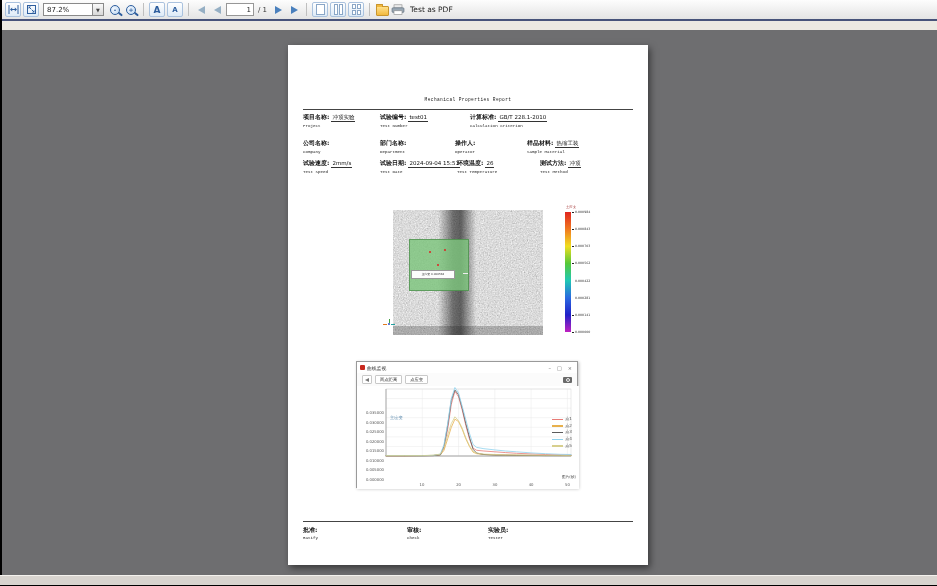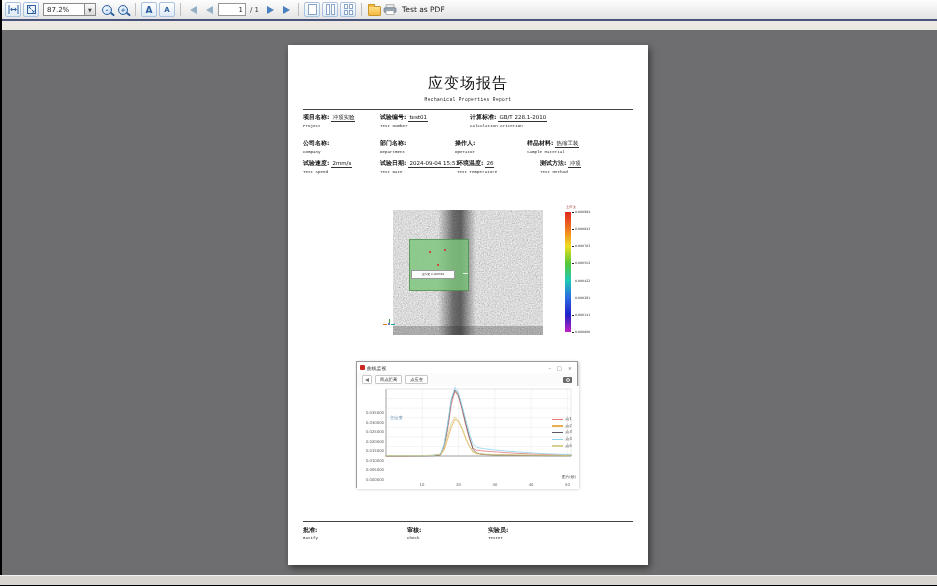--- a/index.html
+++ b/index.html
@@ -16,21 +16,21 @@
   .win-ctrls span{cursor:default;}
 
   
   .toolbar{height:19px;background:linear-gradient(#fdfdfd,#e4e4e4);border-bottom:2px solid #47537a;
            display:flex;align-items:center;padding:0 3px;gap:2px;}
   .tb-btn{height:15px;min-width:16px;border:1px solid #aac2de;border-radius:2px;
           background:linear-gradient(#ffffff,#ddeaf7);display:flex;align-items:center;justify-content:center;box-sizing:border-box;}
   .tb-icon{height:15px;min-width:14px;display:flex;align-items:center;justify-content:center;}
   .sep{width:1px;height:13px;background:#bfbfbf;margin:0 3px;flex:none;}
   .combo-wrap{display:flex;margin:0 2px;}
-  .combo{width:42px;height:13px;background:#fff;border:1px solid #8a8a8a;font-size:7px;color:#222;
+  .combo{width:50px;height:13px;background:#fff;border:1px solid #8a8a8a;font-size:7px;color:#222;
          display:flex;align-items:center;padding:0 3px;box-sizing:border-box;}
   .combo-arrow{width:11px;height:13px;border:1px solid #8a8a8a;border-left:none;box-sizing:border-box;
          background:linear-gradient(#fafafa,#d8d8d8);font-size:5px;color:#444;display:flex;align-items:center;justify-content:center;}
   .mag{width:8px;height:8px;border:1.3px solid #2e5e9e;border-radius:50%;
        background:radial-gradient(circle at 35% 35%,#f2f8ff,#bcd6ef);position:relative;
        display:flex;align-items:center;justify-content:center;font-size:6px;font-weight:700;color:#2e5e9e;line-height:6px;}
   .mag::after{content:"";position:absolute;width:4.5px;height:1.7px;background:#2e5e9e;right:-3.5px;bottom:-1.5px;
        transform:rotate(40deg);border-radius:1px;}
   .A-big{font-size:9px;font-weight:700;color:#2e5e9e;line-height:10px;}
   .A-small{font-size:7px;font-weight:700;color:#2e5e9e;line-height:8px;}
@@ -212,21 +212,20 @@
           <rect x="1" y="3.8" width="12" height="4.6" rx="1" fill="#9aa8b4" stroke="#5a6a78" stroke-width=".6"></rect>
           <rect x="3" y="6.8" width="8" height="3.6" fill="#fff" stroke="#8a8a8a" stroke-width=".6"></rect>
         </svg>
       </div>
       <span class="save-label">Test as PDF</span>
     </div>
 
     <div class="canvas">
       <div class="paper">
 
-        <div class="rpt-title">应变场报告</div>
         <div class="rpt-sub">Mechanical Properties Report</div>
         <div class="hr" style="top:64px;"></div>
 
         <div class="fld" style="left:15px;top:68px;">
           <span class="lab">项目名称:</span><span class="val">冲顶实验</span>
           <div class="sub">Project</div></div>
         <div class="fld" style="left:92px;top:68px;">
           <span class="lab">试验编号:</span><span class="val">test01</span>
           <div class="sub">Test Number</div></div>
         <div class="fld" style="left:182px;top:68px;">

